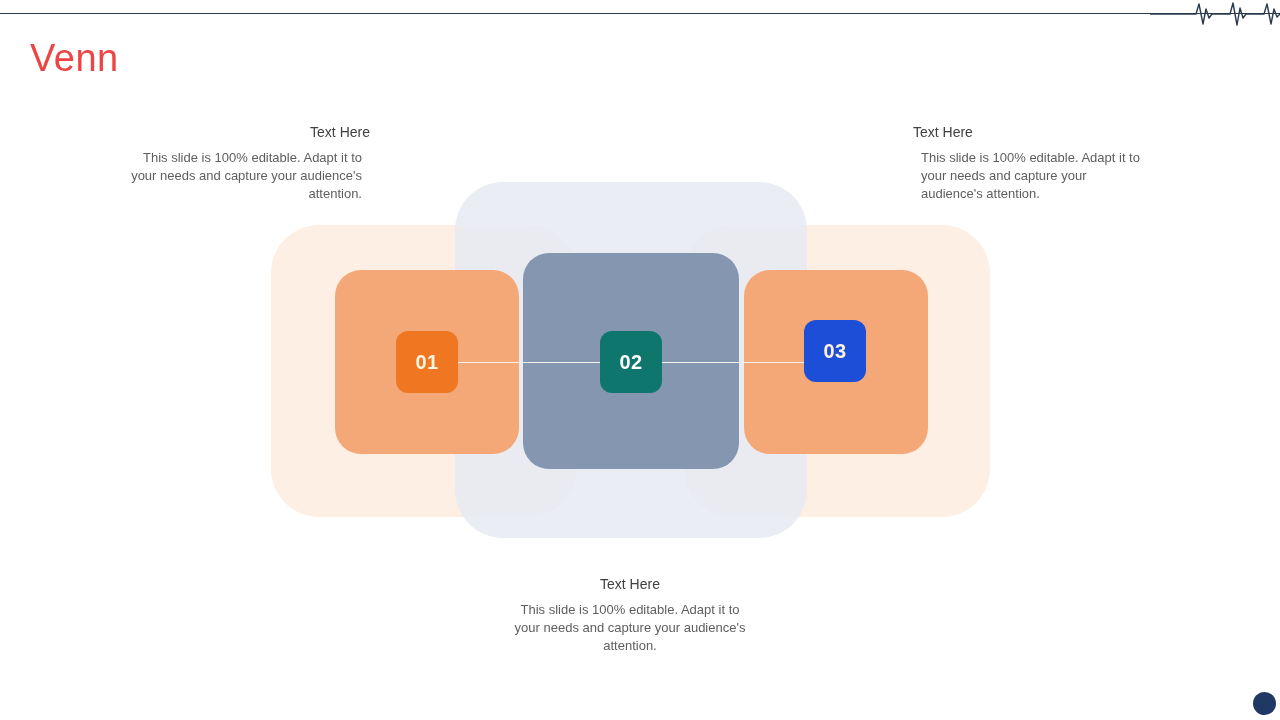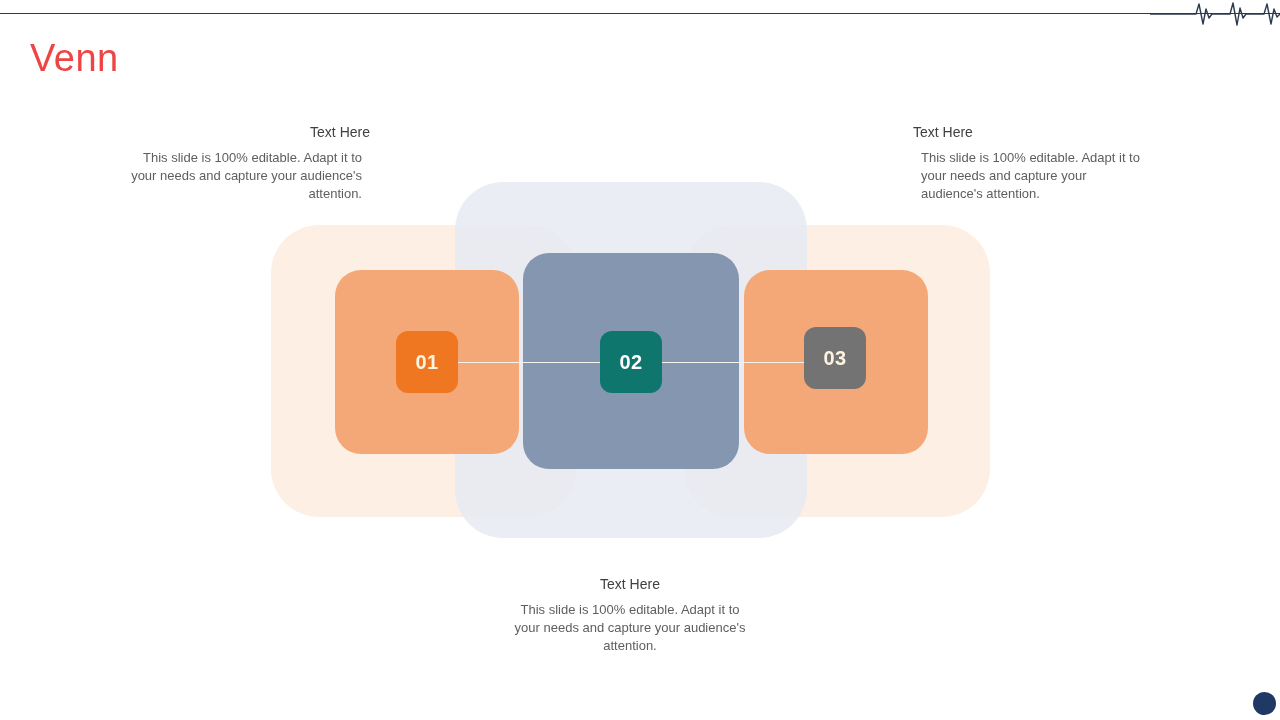--- a/index.html
+++ b/index.html
@@ -131,22 +131,22 @@
     left: 396px; top: 331px;
     background: #ef7722;
     color: #fdf3e0;
   }
   .badge-02 {
     left: 600px; top: 331px;
     background: #0f766e;
     color: #ffffff;
   }
   .badge-03 {
-    left: 804px; top: 327px;
-    background: #737373;
+    left: 804px; top: 320px;
+    background: #1d4ed8;
     color: #fdf3e0;
     align-items: center;
   }
 
   
   .caption {
     position: absolute;
   }
   .caption-title {
     font-size: 14px;

